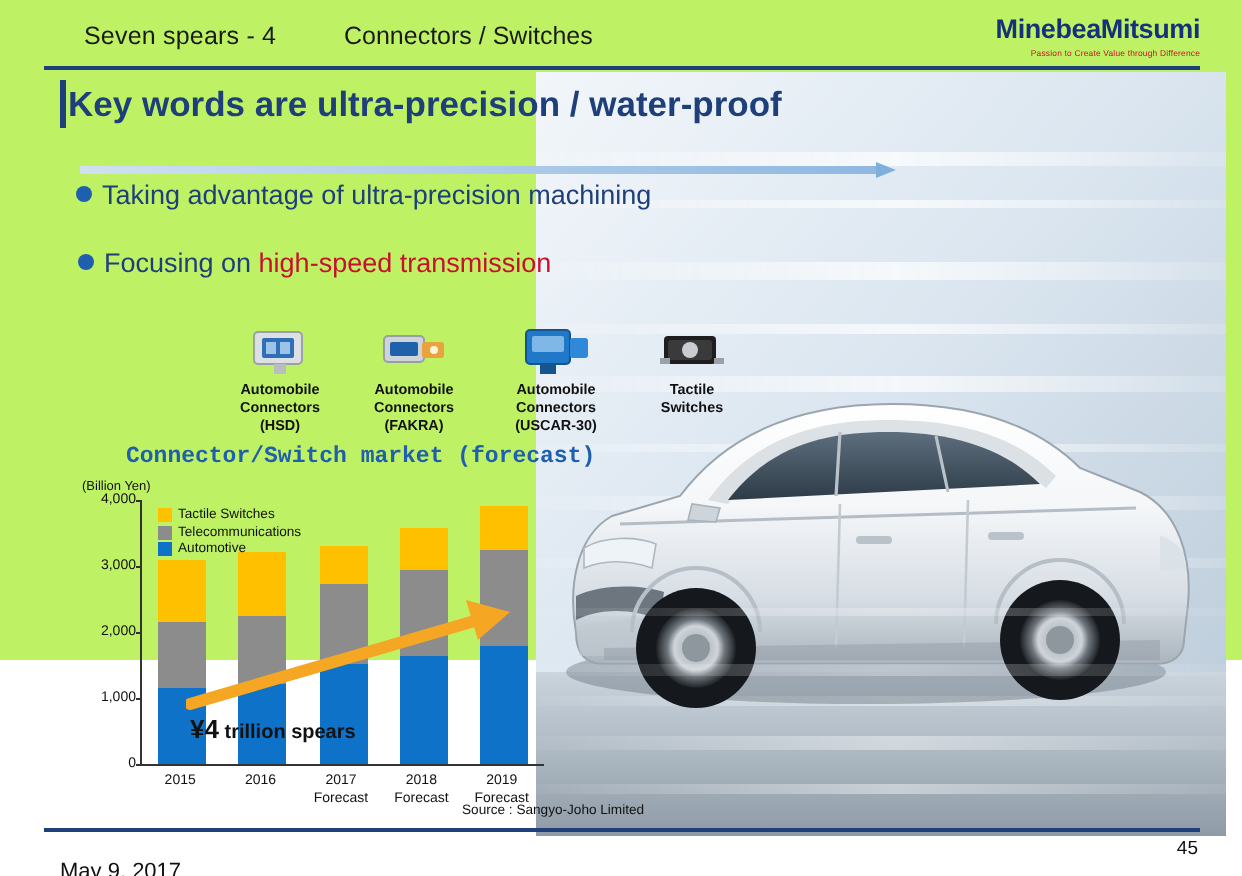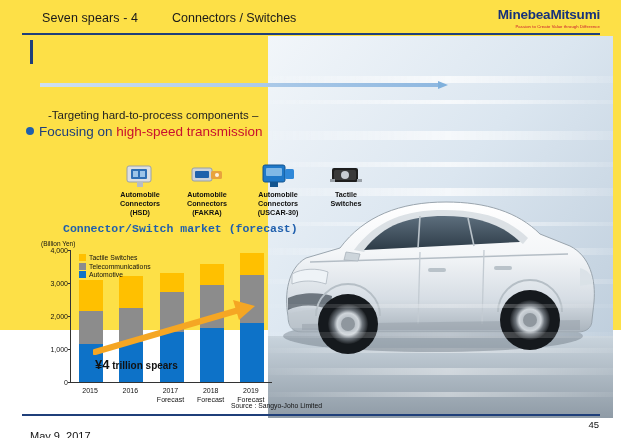--- a/index.html
+++ b/index.html
@@ -12,21 +12,21 @@
     background: #ffffff;
     font-family: "Liberation Sans", sans-serif;
     overflow: hidden;
     position: relative;
   }
   .slide {
     position: absolute;
     left: 0; top: 0;
     width: 621px;
     height: 330px;
-    background: #fde047;
+    background: #bef264;
   }
 
   
   .header {
     position: absolute;
     left: 22px; top: 8px;
     width: 578px;
     height: 26px;
   }
   .header-rule {
@@ -121,21 +121,21 @@
     width: 8px; height: 8px;
     border-radius: 50%;
     background: #1f5fad;
     margin-right: 5px;
     vertical-align: middle;
     position: relative;
     top: -1px;
   }
   .b1 { left: 38px; top: 90px; font-size: 13.5px; color: #1f3f7a; }
   .b2 { left: 48px; top: 109px; font-size: 11.5px; color: #222; }
-  .b3 { left: 26px; top: 124px; font-size: 13.5px; color: #1f3f7a; }
+  .b3 { left: 39px; top: 124px; font-size: 13.5px; color: #1f3f7a; }
   .b4 { left: 45px; top: 143px; font-size: 13.5px; color: #1f3f7a; }
   .red-text { color: #c8102e; }
 
   
   .products {
     position: absolute;
     left: 45px; top: 160px;
     width: 330px;
     height: 56px;
   }
@@ -424,28 +424,29 @@
     <div class="header-rule"></div>
     <div class="header-title">Seven spears - 4</div>
     <div class="header-sub">Connectors / Switches</div>
     <div class="logo">
       <div class="logo-name">MinebeaMitsumi</div>
       <div class="logo-tag">Passion to Create Value through Difference</div>
     </div>
   </div>
 
   <div class="title-underline"></div>
+  <div class="slide-title">Key words are ultra-precision / water-proof</div>
 
   <div class="banner-arrow">
     <div class="bar"></div>
     <div class="tip"></div>
   </div>
 
-  <div class="bullet-row b2">
-    <span>-Targeting hard-to-process components –</span>
+  <div class="bullet-row b1">
+    <span class="bullet-dot"></span><span>Taking advantage of ultra-precision machining</span>
   </div>
   <div class="bullet-row b3">
     <span class="bullet-dot"></span><span>Focusing on </span><span class="red-text">high-speed transmission</span>
   </div>
 
   <div class="products">
 
 
     <div class="prod" style="left:62px; top:0px; width:66px;">
       <div class="prod-img">

